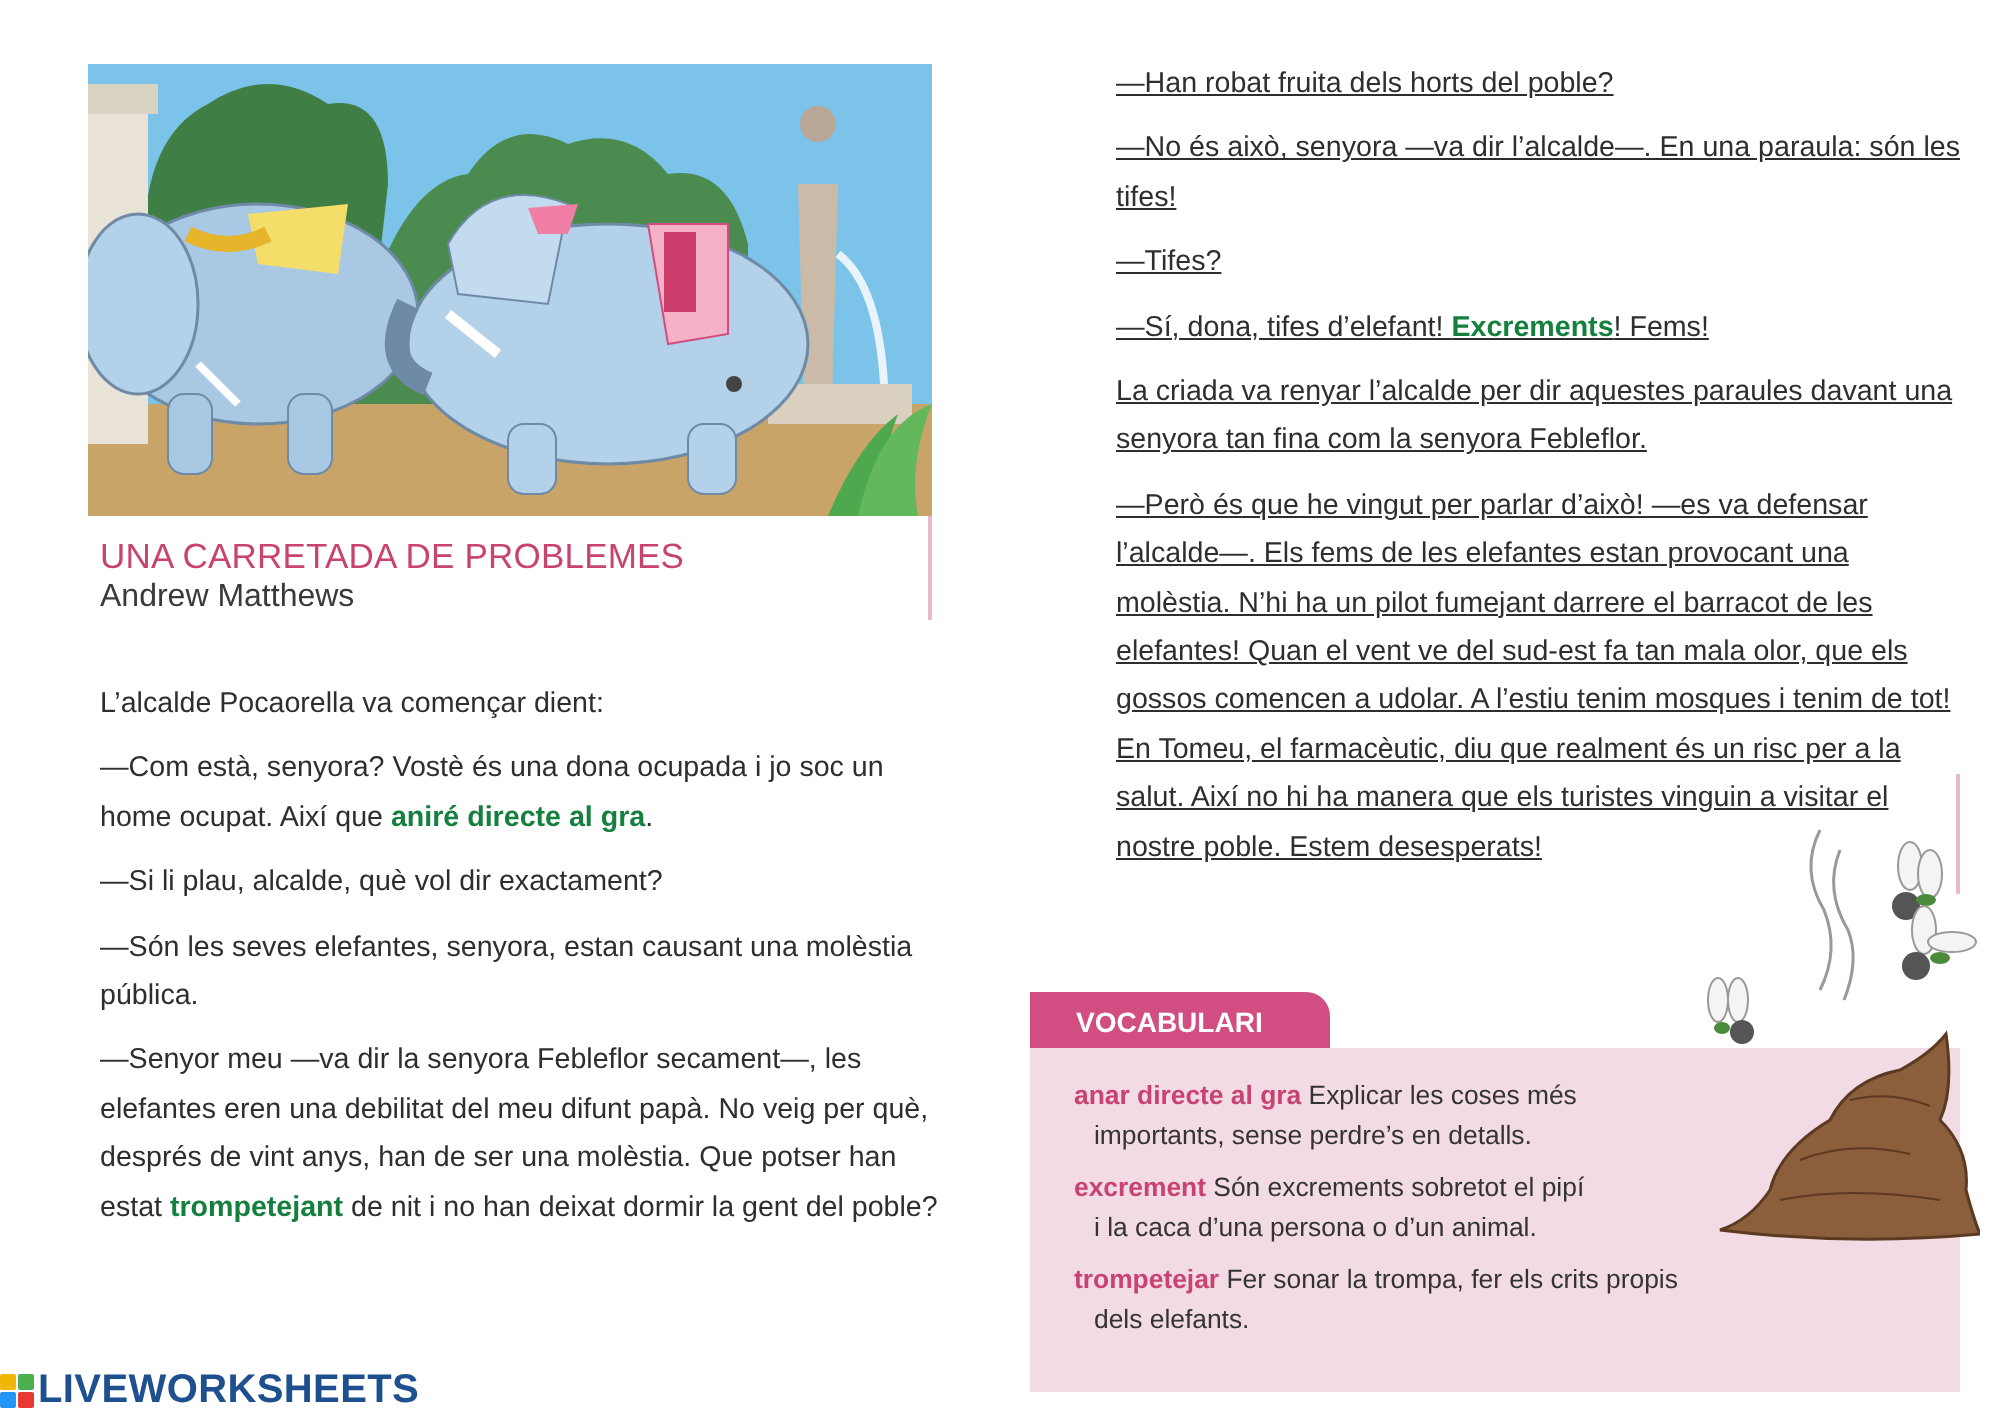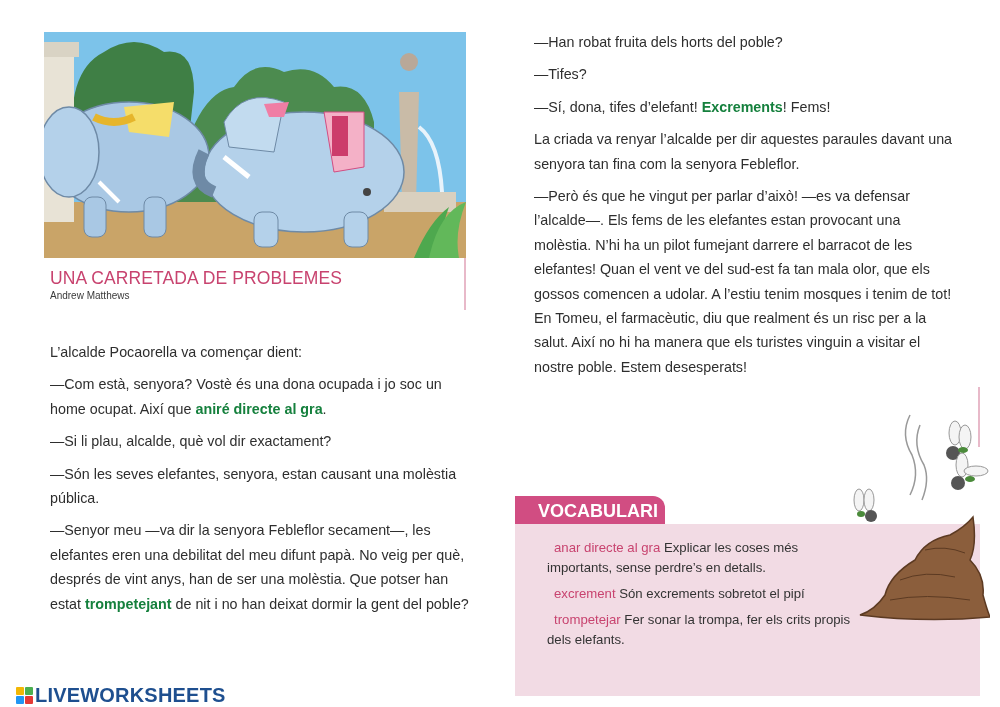--- a/index.html
+++ b/index.html
@@ -1,32 +1,32 @@
 <!DOCTYPE html>
 <html><head>
 <meta charset="utf-8">
 <style>
   html, body { margin:0; padding:0; background:#ffffff; }
   body { width:1000px; height:707px; position:relative; overflow:hidden;
          font-family:"Liberation Sans", sans-serif; color:#2b2b2b; }
   .illus { position:absolute; left:44px; top:32px; width:422px; height:226px; overflow:hidden; background:#7cc3ea; }
   .pinkline { position:absolute; background:#e8b9c9; width:2px; }
   .title { position:absolute; left:50px; top:268px; font-size:17.5px; font-weight:normal; color:#c8436f; letter-spacing:0.1px; }
-  .author { position:absolute; left:50px; top:290px; font-size:10px; color:#3a3a3a; }
+  .author { position:absolute; left:50px; top:290px; font-size:16px; color:#3a3a3a; }
   .col { position:absolute; font-size:14.3px; line-height:24.4px; color:#2e2e2e; }
   .col p { margin:0 0 8px 0; }
   .col b { font-weight:bold; color:#15803d; }
   .vocab-tab { position:absolute; left:515px; top:496px; width:150px; height:28px; background:#d14d82; border-radius:0 12px 0 0;
-               color:#fff; font-weight:bold; font-size:18px; line-height:30px; padding-left:23px; box-sizing:border-box; }
+               color:#fff; font-weight:bold; font-size:14px; line-height:30px; padding-left:23px; box-sizing:border-box; }
   .vocab-box { position:absolute; left:515px; top:524px; width:465px; height:172px; background:#f2dbe4; }
   .vocab-items { position:absolute; left:537px; top:538px; font-size:13.2px; line-height:20px; color:#333; width:330px; }
   .vocab-items .item { margin-bottom:6px; }
-  .vocab-items .term { color:#c8436f; font-weight:normal;margin-left:17px; }
+  .vocab-items .term { color:#c8436f; font-weight:bold; }
   .vocab-items .indent { padding-left:10px; }
-  .logo { position:absolute; left:16px; top:684px; font-size:20px; font-weight:bold; color:#1e4f8f; display:flex; align-items:center; letter-spacing:0.2px; }
+  .logo { position:absolute; left:0; top:684px; font-size:20px; font-weight:bold; color:#1e4f8f; display:flex; align-items:center; letter-spacing:0.2px; }
   .logo .blocks { display:grid; grid-template-columns:8px 8px; grid-template-rows:8px 8px; gap:1px; margin-right:2px; }
   .logo .blocks span { display:block; border-radius:1px; }
 </style>
 </head>
 <body>
 
 <div class="illus">
   <svg width="422" height="226" viewBox="0 0 422 226">
     <rect x="0" y="0" width="422" height="226" fill="#7cc3ea"></rect>
     <rect x="0" y="170" width="422" height="56" fill="#c9a468"></rect>
@@ -65,22 +65,23 @@
 <div class="author">Andrew Matthews</div>
 
 <div class="col" style="left:50px; top:340px; width:420px;">
   <p>L’alcalde Pocaorella va començar dient:</p>
   <p><span>—Com està, senyora? Vostè és una dona ocupada i jo soc un home ocupat. Així que </span><b>aniré directe al gra</b><span>.</span></p>
   <p>—Si li plau, alcalde, què vol dir exactament?</p>
   <p>—Són les seves elefantes, senyora, estan causant una molèstia pública.</p>
   <p><span>—Senyor meu —va dir la senyora Febleflor secament—, les elefantes eren una debilitat del meu difunt papà. No veig per què, després de vint anys, han de ser una molèstia. Que potser han estat </span><b>trompetejant</b><span> de nit i no han deixat dormir la gent del poble?</span></p>
 </div>
 
-<div class="col" style="left:534px; top:30px; width:425px;">
+<div class="col" style="left:558px; top:30px; width:425px;text-decoration:underline;">
   <p>—Han robat fruita dels horts del poble?</p>
+  <p>—No és això, senyora —va dir l’alcalde—. En una paraula: són les tifes!</p>
   <p>—Tifes?</p>
   <p><span>—Sí, dona, tifes d’elefant! </span><b>Excrements</b><span>! Fems!</span></p>
   <p>La criada va renyar l’alcalde per dir aquestes paraules davant una senyora tan fina com la senyora Febleflor.</p>
   <p style="width:418px;">—Però és que he vingut per parlar d’això! —es va defensar l’alcalde—. Els fems de les elefantes estan provocant una molèstia. N’hi ha un pilot fumejant darrere el barracot de les elefantes! Quan el vent ve del sud-est fa tan mala olor, que els gossos comencen a udolar. A l’estiu tenim mosques i tenim de tot! En Tomeu, el farmacèutic, diu que realment és un risc per a la salut. Així no hi ha manera que els turistes vinguin a visitar el nostre poble. Estem desesperats!</p>
 </div>
 <div class="pinkline" style="left:978px; top:387px; height:60px;"></div>
 
 <svg style="position:absolute; left:840px; top:410px;" width="160" height="120">
   <path d="M70 5 Q60 25 72 45 Q80 65 70 85" stroke="#999" stroke-width="1.5" fill="none"></path>
   <path d="M80 15 Q72 35 84 55 Q90 70 82 90" stroke="#999" stroke-width="1.5" fill="none"></path>
@@ -112,20 +113,21 @@
   <path d="M35 85 Q70 78 115 85" stroke="#5c3a22" fill="none"></path>
   <path d="M70 35 Q90 30 110 38" stroke="#5c3a22" fill="none"></path>
 </svg>
 <div class="vocab-items">
   <div class="item">
     <div><span class="term">anar directe al gra</span><span> Explicar les coses més</span></div>
     <div class="indent">importants, sense perdre’s en detalls.</div>
   </div>
   <div class="item">
     <div><span class="term">excrement</span><span> Són excrements sobretot el pipí</span></div>
+    <div class="indent">i la caca d’una persona o d’un animal.</div>
   </div>
   <div class="item">
     <div><span class="term">trompetejar</span><span> Fer sonar la trompa, fer els crits propis</span></div>
     <div class="indent">dels elefants.</div>
   </div>
 </div>
 
 <div class="logo">
   <span class="blocks">
     <span style="background:#f2b705"></span>

